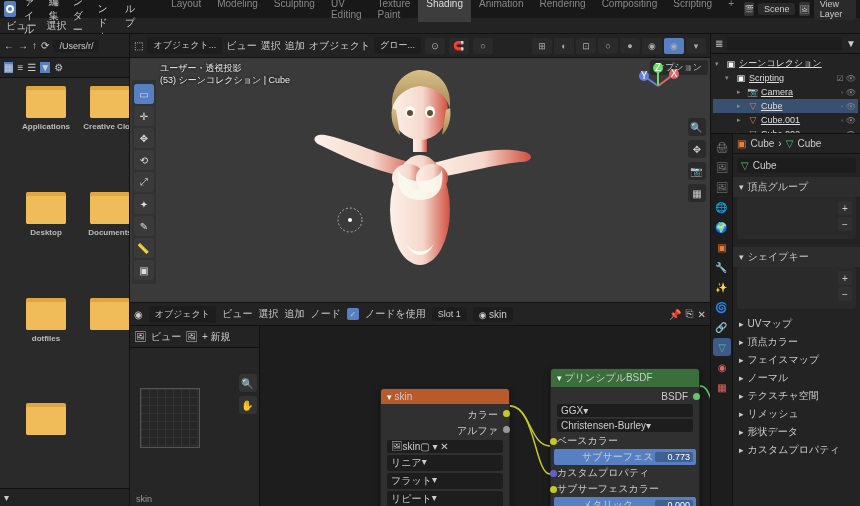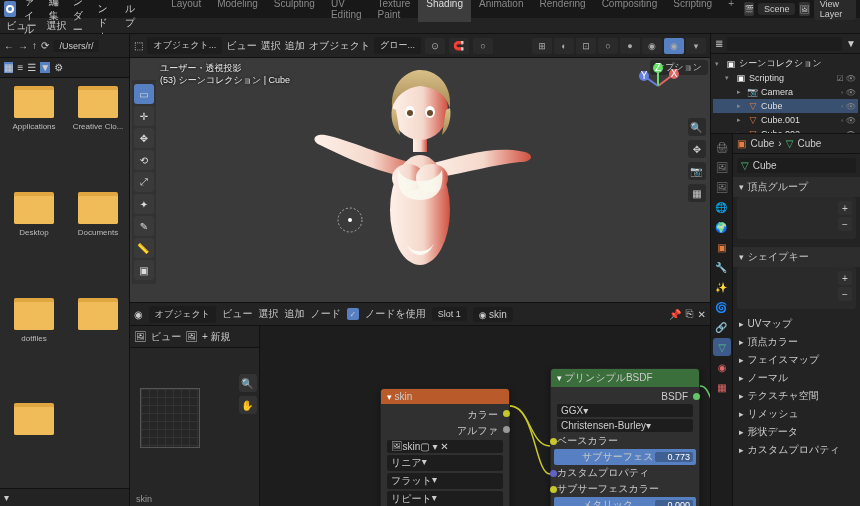--- a/index.html
+++ b/index.html
@@ -16,21 +16,21 @@
 .top-menu .square-icon { width: 14px; height: 14px; background: #333; border-radius: 2px; display: flex; align-items: center; justify-content: center; font-size: 8px; }
 
 .sub-menu { height: 16px; background: #232323; display: flex; align-items: center; padding: 0 6px; gap: 10px; border-bottom: 1px solid #111; }
 
 .main { display: flex; height: 472px; }
 
 
 .file-browser { width: 130px; background: #2a2a2a; display: flex; flex-direction: column; border-right: 1px solid #111; }
 .fb-header { height: 24px; background: #232323; display: flex; align-items: center; padding: 0 4px; gap: 4px; border-bottom: 1px solid #111; }
 .fb-header .pill { background: #1d1d1d; padding: 1px 6px; border-radius: 3px; font-size: 9px; }
-.fb-grid { flex: 1; padding: 8px 4px; display: grid; grid-template-columns: 1fr 1fr; gap: 20px 4px; overflow: auto; }
+.fb-grid { flex: 1; padding: 8px 16px; display: grid; grid-template-columns: 1fr 1fr; gap: 20px 4px; overflow: auto; font-weight: bold; }
 .fb-item { display: flex; flex-direction: column; align-items: center; gap: 4px; }
 .fb-folder { width: 40px; height: 32px; background: #e0a640; border-radius: 2px; position: relative; overflow:hidden; }
 .fb-folder::before { content: ""; position: absolute; top: 0; left: 0; width: 16px; height: 6px; background: #e0a640; border-radius: 2px 2px 0 0; }
 .fb-folder::after { content:""; position:absolute; top:4px; left:0; right:0; bottom:0; background:#f0bc5a; border-radius:1px; }
 .fb-label { font-size: 8px; text-align: center; white-space: nowrap; overflow: hidden; text-overflow: ellipsis; width: 60px; color: #bbb; }
 
 
 .center { flex: 1; display: flex; flex-direction: column; }
 
 .viewport-header { height: 24px; background: #232323; display: flex; align-items: center; padding: 0 4px; gap: 4px; border-bottom: 1px solid #111; }
@@ -95,21 +95,21 @@
 .outliner-search { flex: 1; background: #1d1d1d; border-radius: 2px; height: 14px; }
 .outliner-body { flex:1; overflow:auto; padding: 2px;}
 .out-row { display: flex; align-items: center; padding: 1px 2px; gap: 2px; }
 .out-row.indent1 { padding-left: 12px; }
 .out-row.indent2 { padding-left: 24px; }
 .out-row .arrow { font-size: 7px; color: #888; width: 8px;}
 .out-row .ico { width: 12px; height: 12px; display: flex; align-items: center; justify-content: center; font-size: 9px; }
 .out-row .ico.col { color: #fff;}
 .out-row .ico.obj { color: #e87d3e; }
 .out-row .ico.cam { color: #888;}
-.out-row .name { flex: 1; font-size: 9px; color:#ddd;}
+.out-row .name { flex: 1; font-size: 9px; color:#ddd;text-decoration:underline;}
 .out-row .ricons { display: flex; gap: 2px; font-size: 8px; color: #888;}
 .out-row.selected { background: #3a5070; }
 
 .props { flex: 1; display: flex; }
 .props-tabs { width: 22px; background: #1d1d1d; display: flex; flex-direction: column; padding: 4px 2px; gap: 2px; border-right: 1px solid #111;}
 .props-tab { width: 18px; height: 18px; border-radius: 3px; display: flex; align-items: center; justify-content: center; font-size: 10px; color: #888; }
 .props-tab.active { background: #3d5a8a; color: #fff; }
 .props-body { flex: 1; overflow: auto; padding: 0;}
 .props-bread { padding: 4px; display: flex; align-items: center; gap: 4px; font-size: 9px; background:#232323; border-bottom:1px solid #111;}
 .props-bread .ico { color: #e87d3e; }

